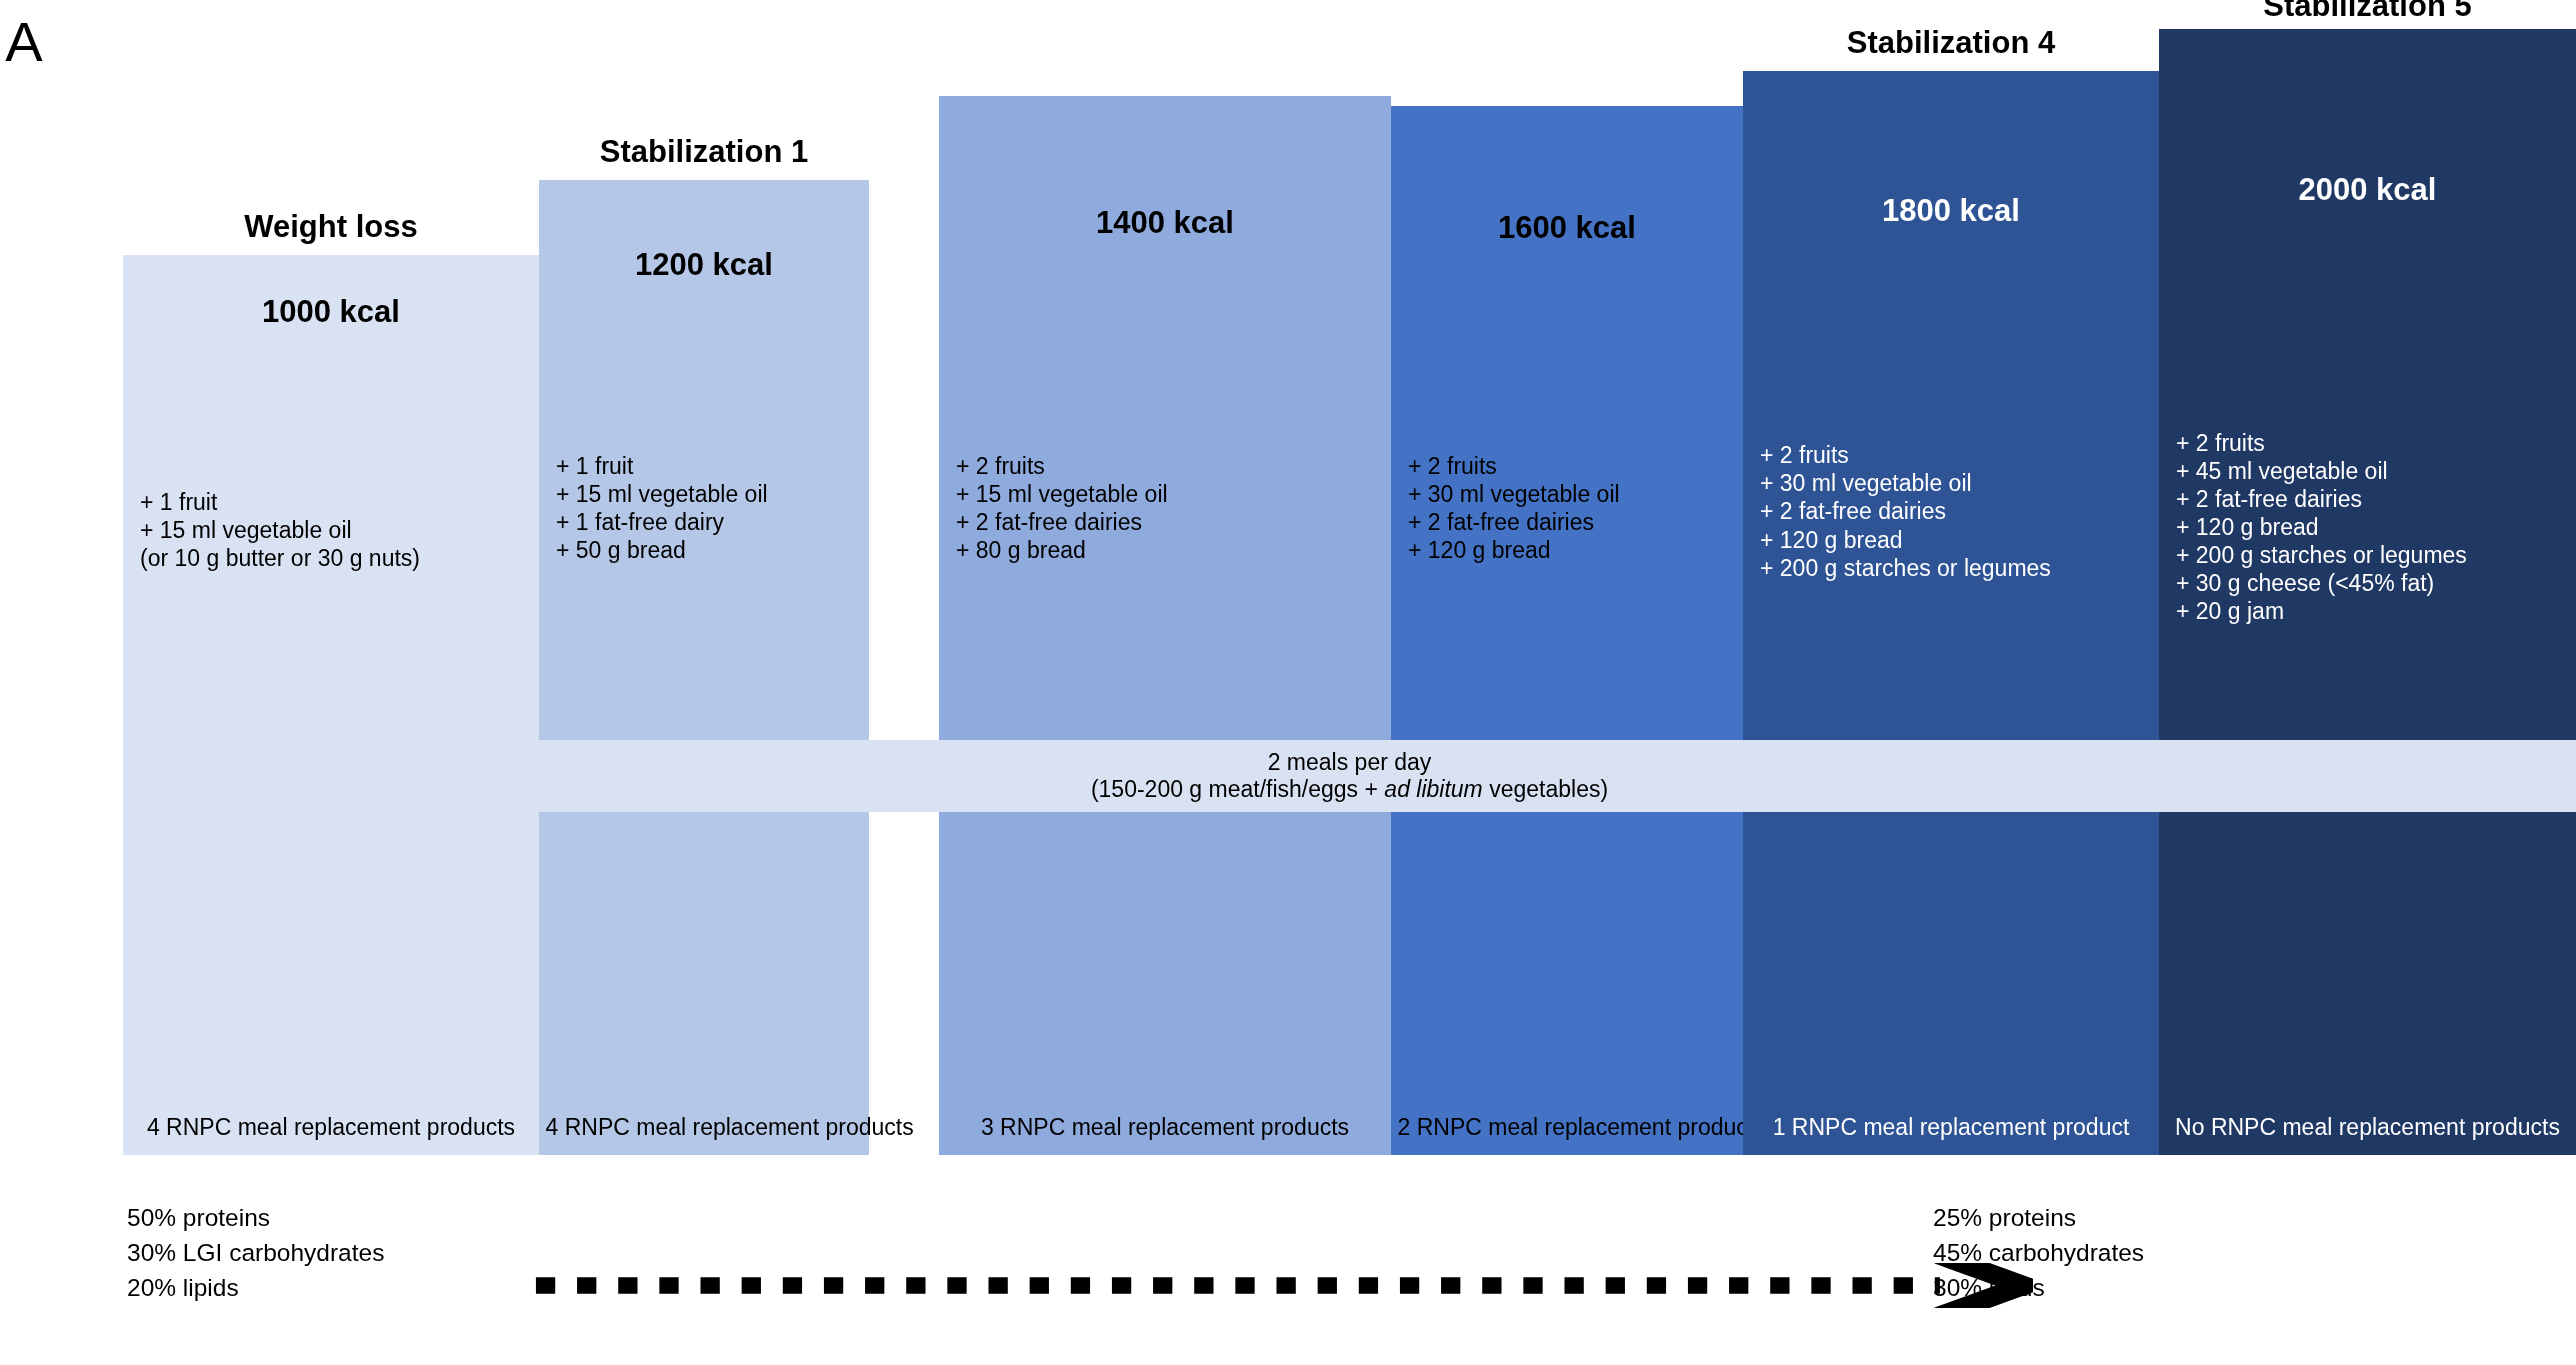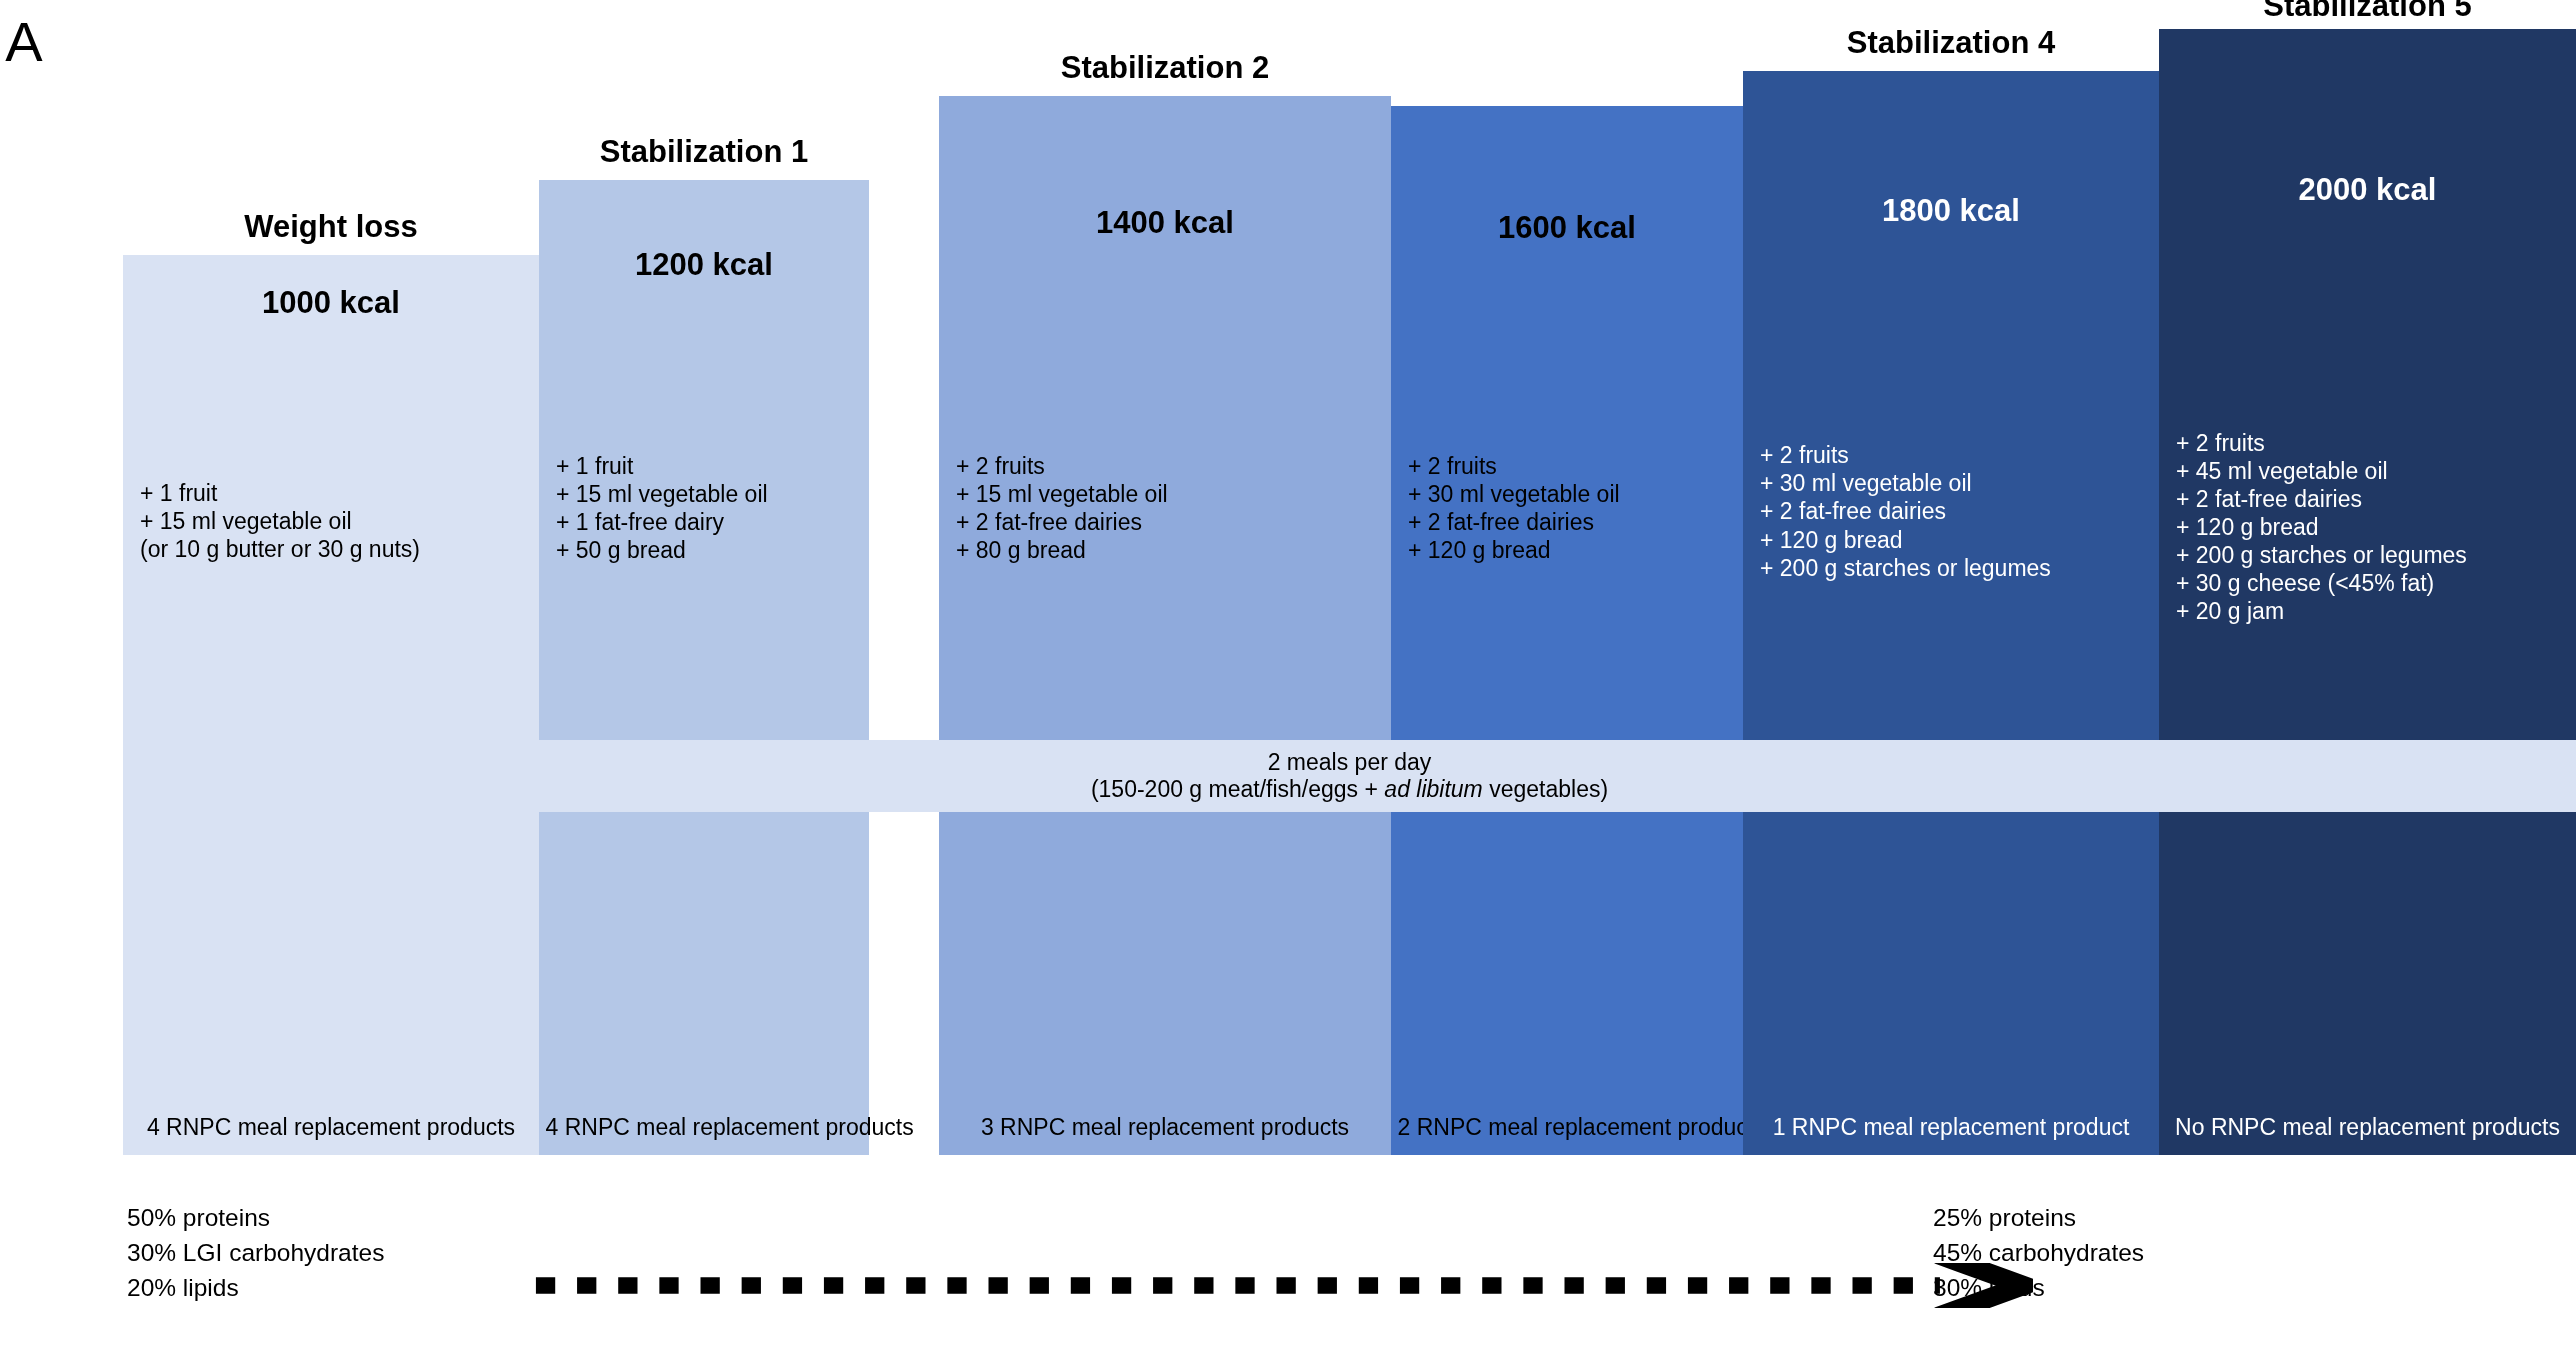--- a/index.html
+++ b/index.html
@@ -141,21 +141,21 @@
 </head>
 <body>
 
 <div id="panel-a">
 
   <div class="panel-letter" id="panel-a-letter">A</div>
 
   <div class="col" id="col-0" style="left:123px;width:416px;height:900px;background:#D9E2F3;">
     <div class="col-title" style="top:-44px;">Weight loss</div>
     <div class="col-body">
-      <div class="kcal-zone" style="height:95px;">
+      <div class="kcal-zone" style="height:95px;margin-top:9px;">
         <span class="kcal-label dark-text">1000 kcal</span>
       </div>
       <div style="height:72px;"></div>
       <div class="additions dark-text" style="padding-top:57px;">
         <span class="ln">+ 1 fruit</span>
         <span class="ln">+ 15 ml vegetable oil</span>
         <span class="ln">(or 10 g butter or 30 g nuts)</span>
       </div>
       <div class="rnpc dark-text" style="margin-top:auto;">
         <span class="ln">4 RNPC meal replacement</span>
@@ -178,21 +178,20 @@
         <span class="ln">+ 50 g bread</span>
       </div>
       <div class="rnpc dark-text" style="margin-top:auto;">
         <span class="ln">4 RNPC meal replacement</span>
         <span class="ln">products</span>
       </div>
     </div>
   </div>
 
   <div class="col" id="col-2" style="left:939px;width:452px;height:1059px;background:#8FAADC;">
-    <div class="col-title" style="top:-44px;">Stabilization 2</div>
     <div class="col-body">
       <div class="kcal-zone" style="height:253px;">
         <span class="kcal-label dark-text">1400 kcal</span>
       </div>
       <div style="height:72px;"></div>
       <div class="additions dark-text" style="padding-top:31px;">
         <span class="ln">+ 2 fruits</span>
         <span class="ln">+ 15 ml vegetable oil</span>
         <span class="ln">+ 2 fat-free dairies</span>
         <span class="ln">+ 80 g bread</span>

